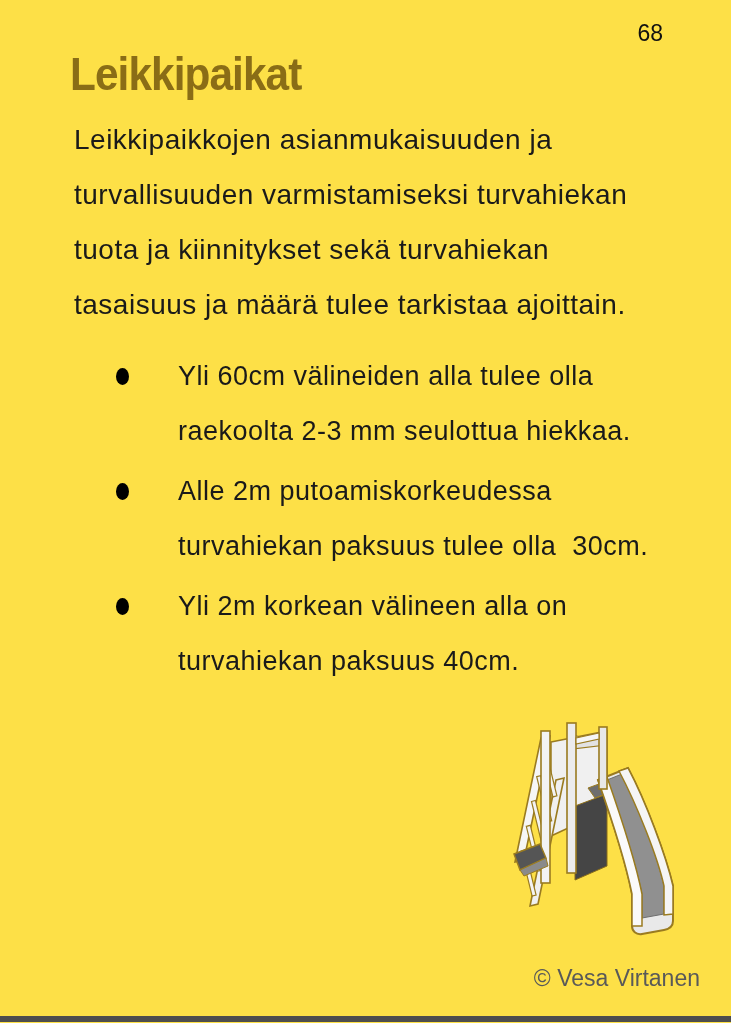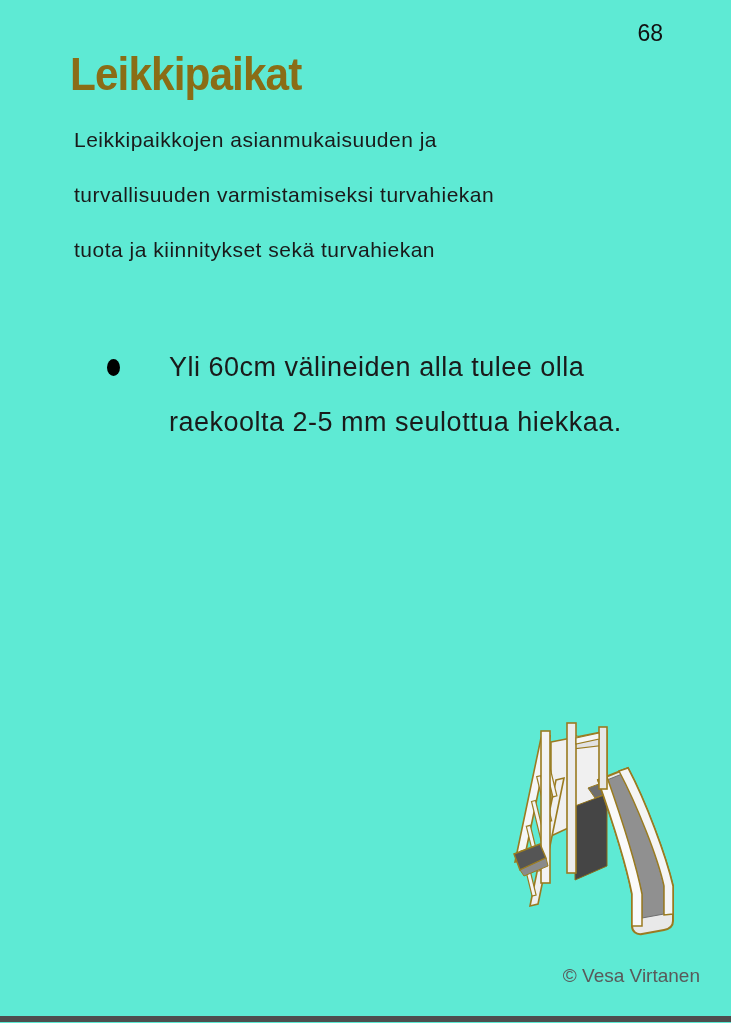--- a/index.html
+++ b/index.html
@@ -1,21 +1,21 @@
 <!DOCTYPE html>
 <html><head>
 <meta charset="utf-8">
 <style>
   html, body { margin: 0; padding: 0; background: #e9e9e9; }
   .page {
     position: relative;
     width: 731px;
     height: 1023px;
     margin: 0 auto;
-    background: #5eead4;
+    background: #fde047;
     font-family: "Liberation Sans", sans-serif;
     color: #1a1a1a;
     overflow: hidden;
   }
   .page-number {
     position: absolute;
     top: 20px;
     right: 68px;
     font-size: 23px;
     color: #111111;
@@ -26,29 +26,29 @@
     top: 46px;
     margin: 0;
     font-size: 47px;
     font-weight: 900;
     letter-spacing: -1px;
     color: #8a6d16;
     transform: scaleX(0.9);
     transform-origin: left center;
     white-space: nowrap;
   }
-  .para { position: absolute; font-size: 21px; line-height: 55px; letter-spacing: 0.5px; }
+  .para { position: absolute; font-size: 28px; line-height: 55px; letter-spacing: 0.5px; }
   .para .line { white-space: pre; }
   .intro { left: 74px; top: 112px; }
   .closing { left: 74px; top: 708px; }
   .bullets {
     position: absolute;
     left: 165px;
     top: 336px;
-    margin: 4px;
+    margin: 13px;
     padding: 0;
     list-style: none;
     font-size: 27px;
     line-height: 55px;
     letter-spacing: 0.5px;
   }
   .bullet-item { position: relative; margin-bottom: 5px; }
   .bullet-item .line { white-space: pre; }
   .bullet-marker {
     position: absolute;
@@ -58,21 +58,21 @@
     height: 17px;
     background: #000000;
     border-radius: 50%;
   }
   .illustration { position: absolute; left: 512px; top: 718px; width: 185px; height: 225px; }
   .illustration svg { width: 100%; height: 100%; display: block; }
   .credit {
     position: absolute;
     top: 965px;
     right: 31px;
-    font-size: 19px;
+    font-size: 23px;
     color: #595959;
   }
   .footer-bar {
     position: absolute;
     left: 0;
     bottom: 1px;
     width: 100%;
     height: 6px;
     background: #4d4d4d;
   }
@@ -83,27 +83,38 @@
 <div class="page">
 
   <div class="page-number">68</div>
 
   <h1 class="title">Leikkipaikat</h1>
 
   <div class="para intro">
     <div class="line">Leikkipaikkojen asianmukaisuuden ja</div>
     <div class="line">turvallisuuden varmistamiseksi turvahiekan</div>
     <div class="line">tuota ja kiinnitykset sekä turvahiekan</div>
+    <div class="line">tasaisuus ja määrä tulee tarkistaa ajoittain.</div>
   </div>
 
   <ul class="bullets">
     <li class="bullet-item">
       <span class="bullet-marker"></span>
       <div class="line">Yli 60cm välineiden alla tulee olla</div>
-      <div class="line">raekoolta 2-5 mm seulottua hiekkaa.</div>
+      <div class="line">raekoolta 2-3 mm seulottua hiekkaa.</div>
+    </li>
+    <li class="bullet-item">
+      <span class="bullet-marker"></span>
+      <div class="line">Alle 2m putoamiskorkeudessa</div>
+      <div class="line">turvahiekan paksuus tulee olla  30cm.</div>
+    </li>
+    <li class="bullet-item">
+      <span class="bullet-marker"></span>
+      <div class="line">Yli 2m korkean välineen alla on</div>
+      <div class="line">turvahiekan paksuus 40cm.</div>
     </li>
   </ul>
 
 
   <div class="illustration">
     <svg viewBox="0 0 185 225" xmlns="http://www.w3.org/2000/svg">
 
       <polygon points="39,24 95,13 95,92 39,118" fill="#f0f0f0" stroke="#9a7b20" stroke-width="1.5"></polygon>
 
       <path d="M60,16 Q78,25 94,14 L94,27 L60,31 Z" fill="#e2e2e2" stroke="#9a7b20" stroke-width="1.2"></path>

